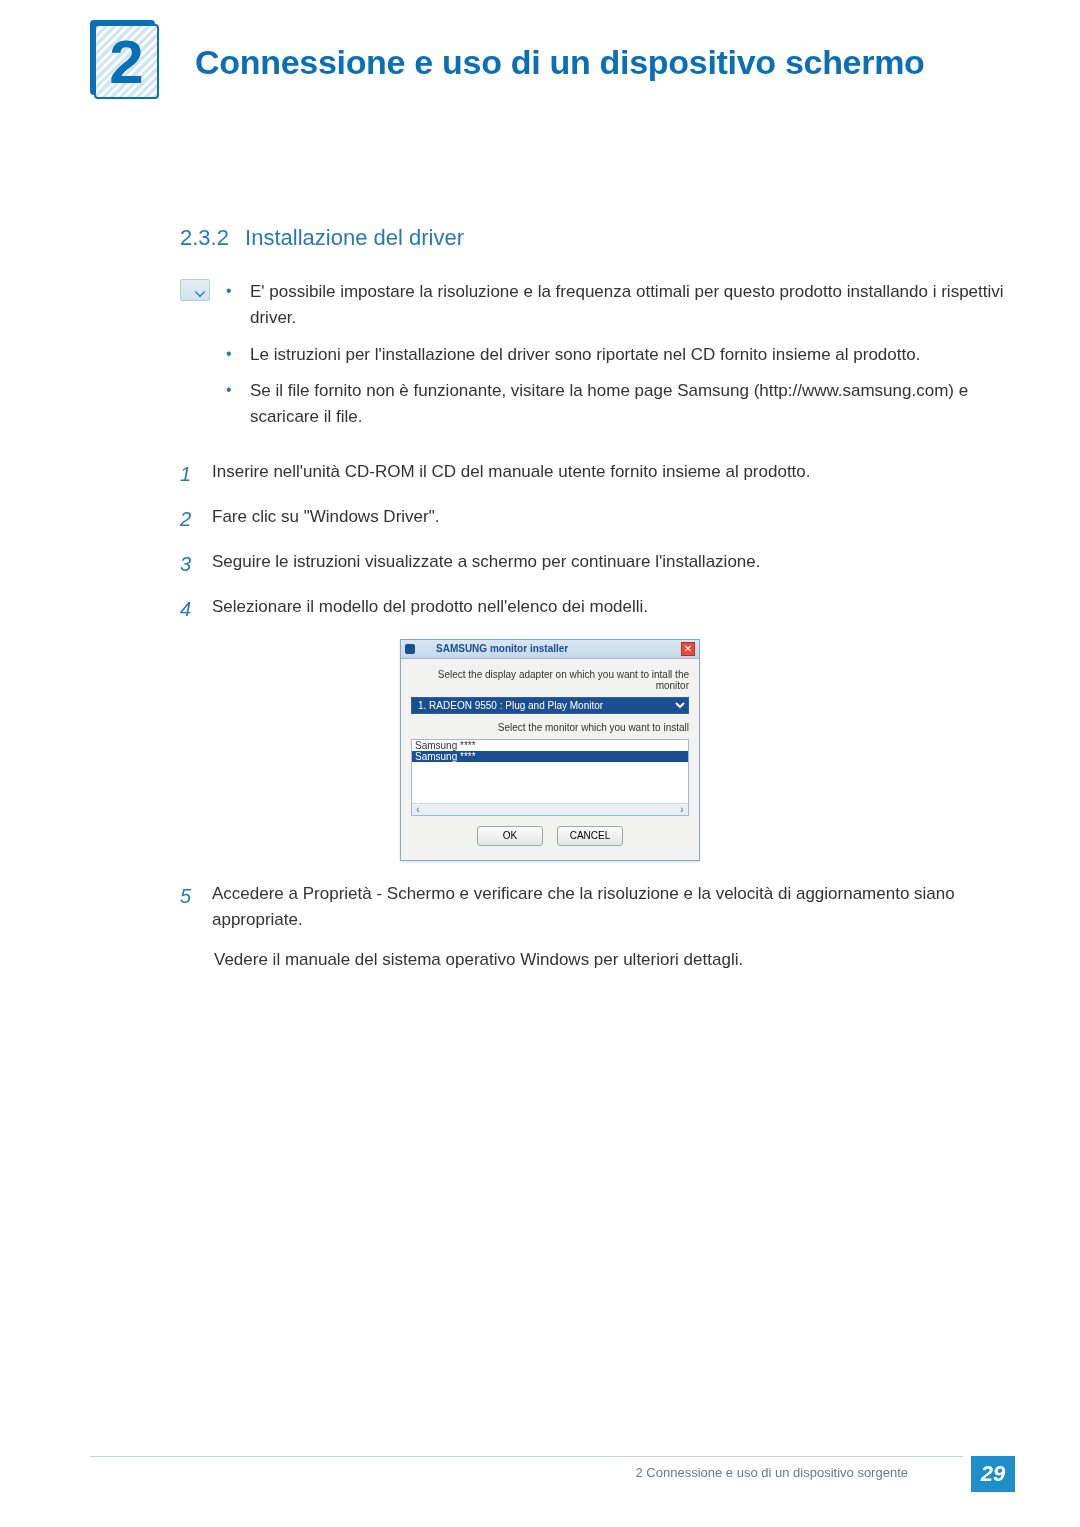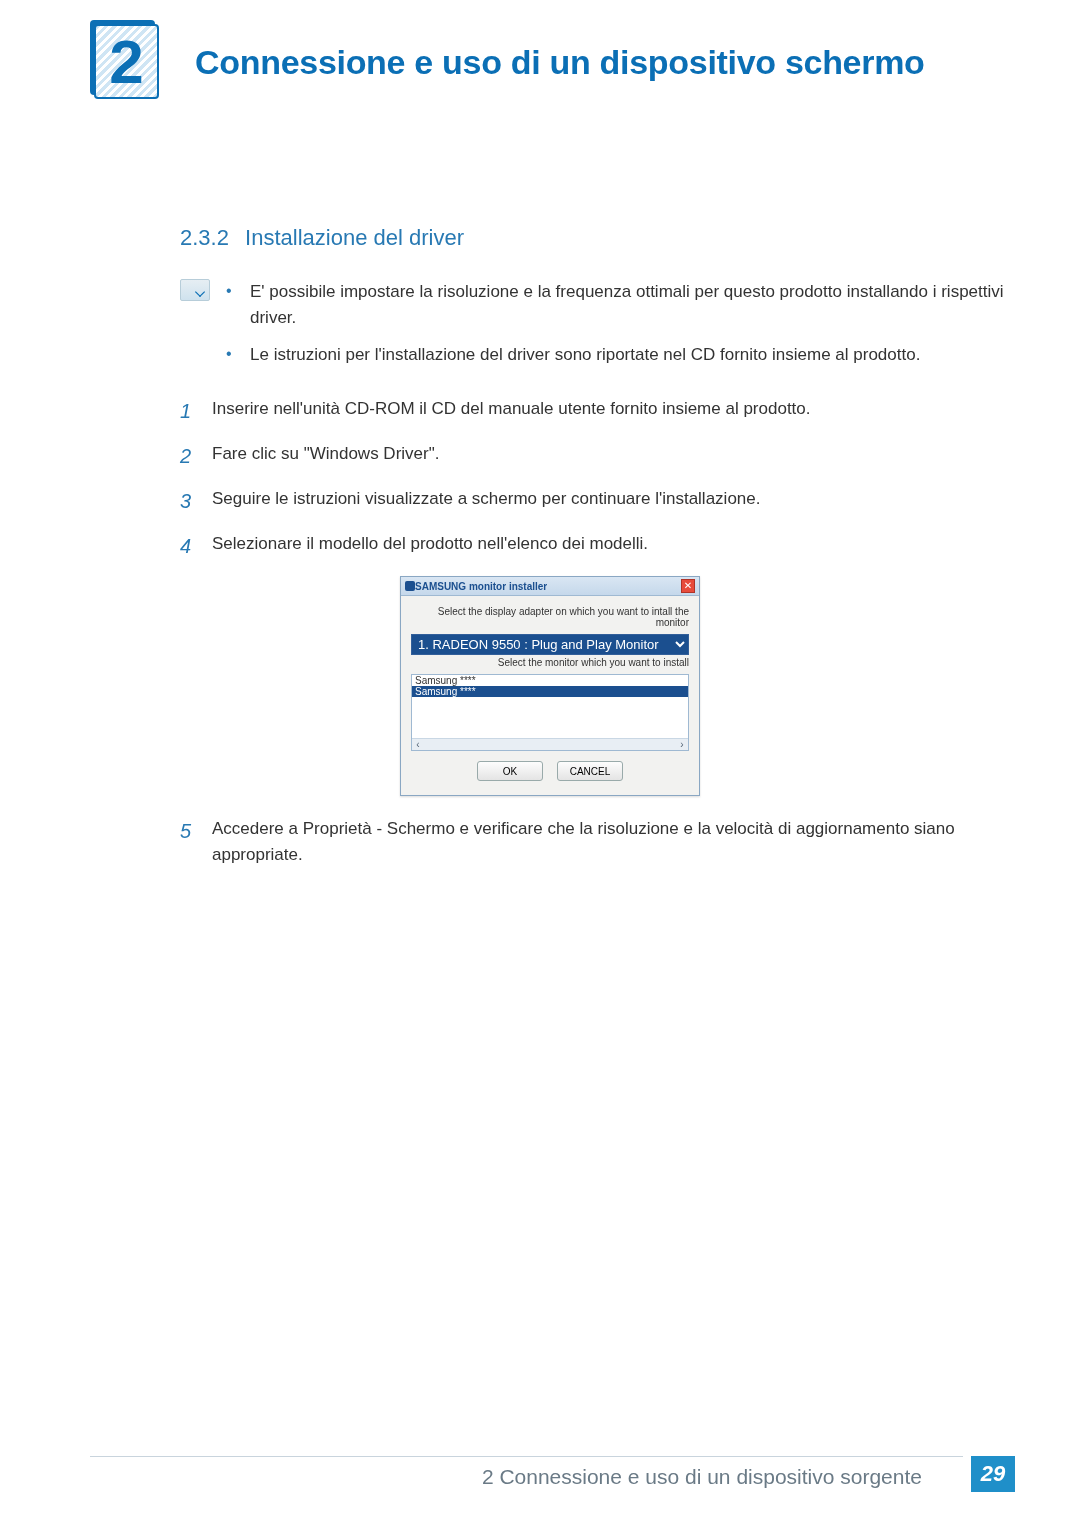--- a/index.html
+++ b/index.html
@@ -144,21 +144,21 @@
   }
   .dialog .titlebar {
     background: linear-gradient(#d9e6f3,#c5d8eb);
     display: flex;
     align-items: center;
     justify-content: space-between;
     padding: 2px 4px;
     border-bottom: 1px solid #9fb9d2;
   }
   .dialog .titlebar .t-left {
-    display: flex; gap: 0; align-items: center;
+    display: flex; gap: 21px; align-items: center;
     color: #1b4f8f;
     font-weight: bold;
   }
   .dialog .titlebar .t-left .ico {
     width:10px;height:10px;background:#1b4f8f;border-radius:2px;
   }
   .dialog .close {
     width:14px;height:14px;
     background:#e74c3c;
     border:1px solid #b03428;
@@ -166,23 +166,23 @@
     font-size:10px;line-height:12px;text-align:center;
     cursor:pointer;
   }
   .dialog .body { padding: 10px; }
   .dialog .lbl { text-align: right; margin-bottom: 6px; font-size:10px; }
   .dialog select {
     width: 100%;
     background: #1b4f8f;
     color: #fff;
     border: 1px solid #325f9a;
-    font-size: 13px;
+    font-size: 10px;
     padding: 1px 2px;
-    margin-bottom: 2px;
+    margin-bottom: 8px;
   }
   .dialog .listbox {
     border: 1px solid #9fb9d2;
     background: #fff;
     height: 77px;
     position: relative;
     overflow: hidden;
   }
   .dialog .listbox .row {
     font-size:10px;
@@ -224,23 +224,23 @@
     display: flex;
     align-items: stretch;
   }
   .footer-line {
     flex: 1;
     border-top: 1px solid #c9d4dd;
     position: relative;
   }
   .footer-text {
     position: absolute;
-    right: 41px; top: 8px;
+    right: 55px; top: 8px;
     color: #6a7a86;
-    font-size: 21px;
+    font-size: 13px;
   }
   .footer-page {
     width: 44px;
     background: #1f8fc9;
     color: #fff;
     font-size: 22px;
     font-weight: bold;
     display: flex;
     align-items: center;
     justify-content: center;
@@ -266,20 +266,21 @@
   <div class="section-heading">
     <span class="sec-num">2.3.2</span>
     <span>Installazione del driver</span>
   </div>
 
   <div class="note-block">
     <div class="note-icon"></div>
     <ul class="bullet-list">
       <li>E' possibile impostare la risoluzione e la frequenza ottimali per questo prodotto installando i rispettivi driver.</li>
       <li>Le istruzioni per l'installazione del driver sono riportate nel CD fornito insieme al prodotto.</li>
+      <li>Se il file fornito non è funzionante, visitare la home page Samsung (http://www.samsung.com) e scaricare il file.</li>
     </ul>
   </div>
 
   <ol class="ol">
     <li>
       <span class="num">1</span>
       <span class="txt">Inserire nell'unità CD-ROM il CD del manuale utente fornito insieme al prodotto.</span>
     </li>
     <li>
       <span class="num">2</span>
@@ -327,20 +328,21 @@
       </div>
     </div>
   </div>
 
   <ol class="ol">
     <li>
       <span class="num">5</span>
       <span class="txt">Accedere a Proprietà - Schermo e verificare che la risoluzione e la velocità di aggiornamento siano appropriate.</span>
     </li>
   </ol>
+  <div class="extra-text">Vedere il manuale del sistema operativo Windows per ulteriori dettagli.</div>
 
   <div class="footer">
     <div class="footer-line">
       <div class="footer-text">2 Connessione e uso di un dispositivo sorgente</div>
     </div>
     <div class="footer-page">29</div>
   </div>
 
 </div>
 

